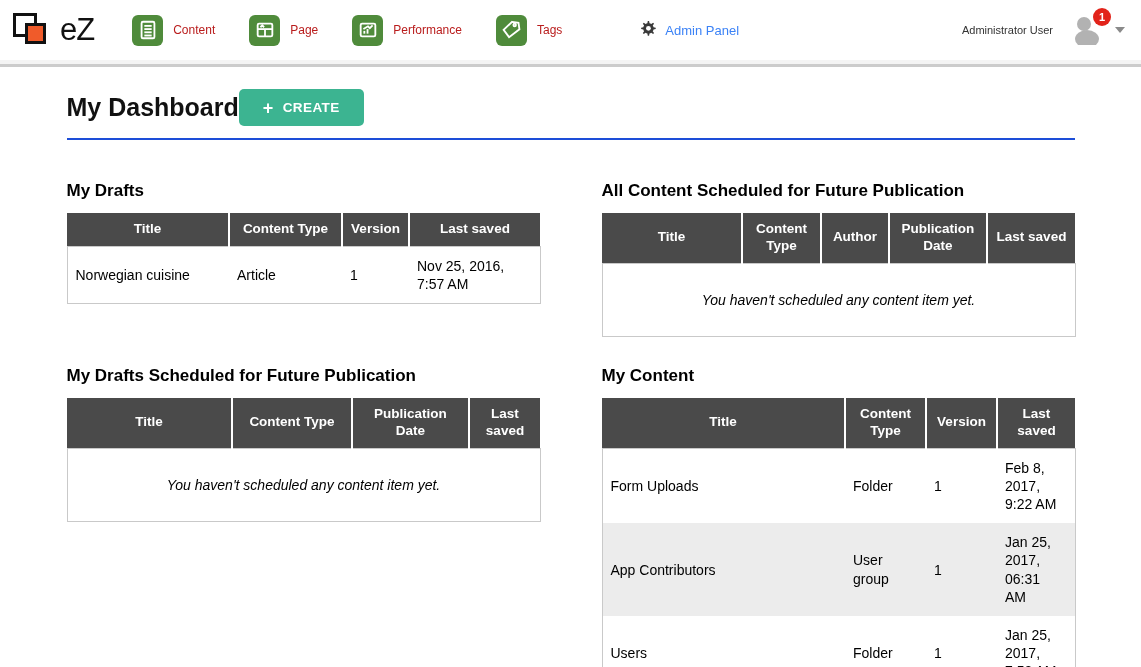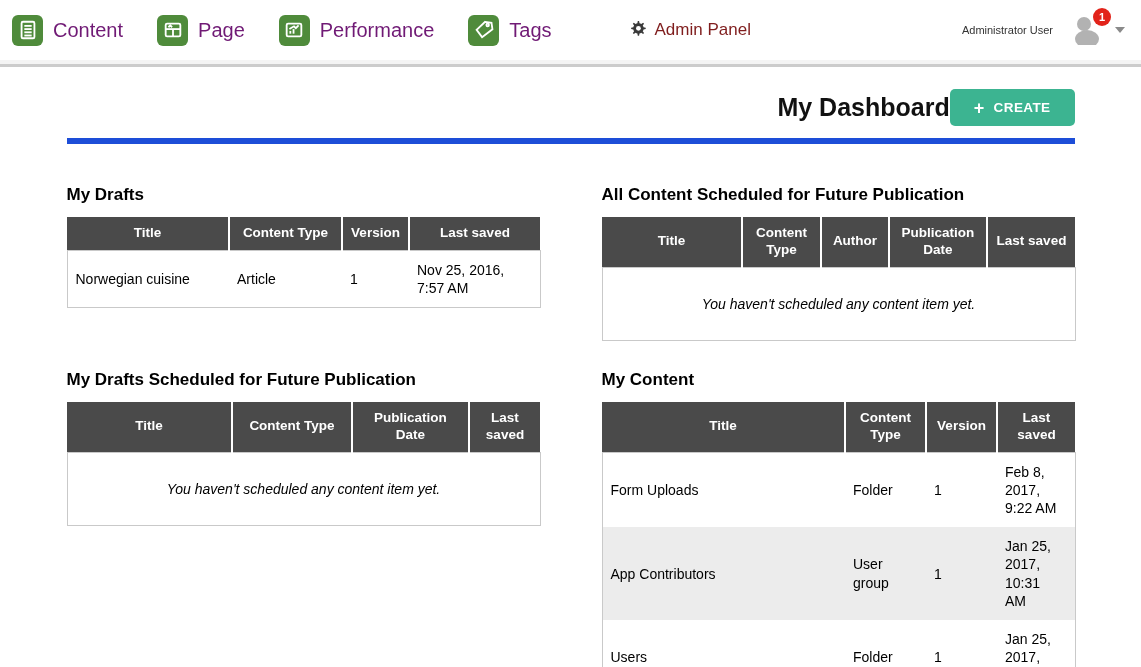--- a/index.html
+++ b/index.html
@@ -10,39 +10,39 @@
   .topbar { display: flex; align-items: center; height: 60px; padding: 0 16px 0 12px; background: #fff; }
   .logo { display: flex; align-items: center; margin-right: 38px; cursor: pointer; }
   .logo-mark { position: relative; width: 44px; height: 44px; margin-right: 4px; }
   .logo-sq1 { position: absolute; left: 1px; top: 5px; width: 24px; height: 24px; border: 3px solid #111; background: #fff; }
   .logo-sq2 { position: absolute; left: 13px; top: 15px; width: 21px; height: 21px; border: 3px solid #111; background: #f05b2a; }
   .logo-text { font-size: 31px; color: #111; letter-spacing: -1px; }
 
   .nav-items { display: flex; align-items: center; gap: 34px; }
   .nav-item { display: flex; align-items: center; gap: 10px; cursor: pointer; }
   .nav-icon { width: 31px; height: 31px; border-radius: 6px; background: #4f8b3b; display: flex; align-items: center; justify-content: center; flex: none; }
-  .nav-label { font-size: 20px; color: #701a75; }
+  .nav-label { font-size: 12px; color: #b91c1c; }
 
   .admin-panel { display: flex; align-items: center; gap: 8px; margin-left: 78px; cursor: pointer; }
-  .admin-panel-label { font-size: 17px; color: #7f1d1d; }
+  .admin-panel-label { font-size: 13px; color: #3b82f6; }
 
   .user-area { margin-left: auto; display: flex; align-items: center; cursor: pointer; }
   .user-name { font-size: 11px; color: #333; margin-right: 16px; }
   .avatar-wrap { position: relative; width: 34px; height: 30px; }
   .badge { position: absolute; top: -7px; right: -8px; min-width: 18px; height: 18px; border-radius: 50%;
     background: #e2231a; color: #fff; font-size: 11px; font-weight: bold; display: flex; align-items: center; justify-content: center; }
   .caret { width: 0; height: 0; border-left: 5px solid transparent; border-right: 5px solid transparent;
     border-top: 6px solid #8a8a8a; margin-left: 12px; }
 
   .nav-divider { height: 7px; background: #f4f4f4; border-bottom: 3px solid #cccccc; }
 
   
   main { width: 1008px; margin: 0 auto; }
-  .page-head { display: flex; justify-content: flex-end; align-items: center;
-    padding: 22px 0 12px; border-bottom: 6px solid #1d4ed8; margin-bottom: 12px; }
+  .page-head { display: flex; justify-content: flex-start; align-items: center;
+    padding: 22px 0 12px; border-bottom: 2px solid #1d4ed8; margin-bottom: 12px; }
   .page-title { font-size: 25px; font-weight: 600; color: #111; }
   .create-btn { display: flex; align-items: center; gap: 9px; background: #3cb491; color: #fff; border: none;
     border-radius: 5px; padding: 11px 24px; font-family: inherit; font-size: 13.5px; font-weight: bold;
     letter-spacing: 0.4px; cursor: pointer; }
   .create-plus { font-size: 18px; font-weight: bold; line-height: 10px; }
 
   .grid { display: grid; grid-template-columns: 473px 473px; column-gap: 62px; align-items: start; }
   section h2 { font-size: 17px; font-weight: bold; margin: 29px 0 12px; }
 
   table { width: 100%; border-collapse: collapse; table-layout: fixed; font-size: 14px; }
@@ -52,20 +52,27 @@
   tbody { border: 1px solid #c9c9c9; }
   tbody td { padding: 10px 8px; vertical-align: middle; line-height: 1.3; background-clip: padding-box; }
   td.col-last { padding-right: 12px; }
   .zebra tbody tr:nth-child(even) td { background: #ececec; }
   .empty-cell { text-align: center; font-style: italic; padding: 27px 8px; }
 </style>
 </head>
 <body>
 
 <header class="topbar">
+  <div class="logo">
+    <span class="logo-mark">
+      <span class="logo-sq1"></span>
+        <span class="logo-sq2"></span>
+    </span>
+    <span class="logo-text">eZ</span>
+  </div>
 
   <nav class="nav-items">
     <div class="nav-item">
       <span class="nav-icon">
         <svg width="22" height="22" viewBox="0 0 24 24" fill="none" stroke="#fff" stroke-width="2">
           <rect x="5" y="3" width="14" height="18" rx="1.5"></rect>
           <line x1="8" y1="7.5" x2="16" y2="7.5"></line>
             <line x1="8" y1="11" x2="16" y2="11"></line>
           <line x1="8" y1="14.5" x2="16" y2="14.5"></line>
             <line x1="8" y1="18" x2="16" y2="18"></line>
@@ -242,21 +249,21 @@
           <tr>
             <td>Form Uploads</td>
             <td>Folder</td>
             <td>1</td>
             <td class="col-last">Feb 8, 2017, 9:22 AM</td>
           </tr>
           <tr>
             <td>App Contributors</td>
             <td>User group</td>
             <td>1</td>
-            <td class="col-last">Jan 25, 2017, 10:31 AM</td>
+            <td class="col-last">Jan 25, 2017, 06:31 AM</td>
           </tr>
           <tr>
             <td>Users</td>
             <td>Folder</td>
             <td>1</td>
             <td class="col-last">Jan 25, 2017, 7:58 AM</td>
           </tr>
           <tr>
             <td>App</td>
             <td>Folder</td>

